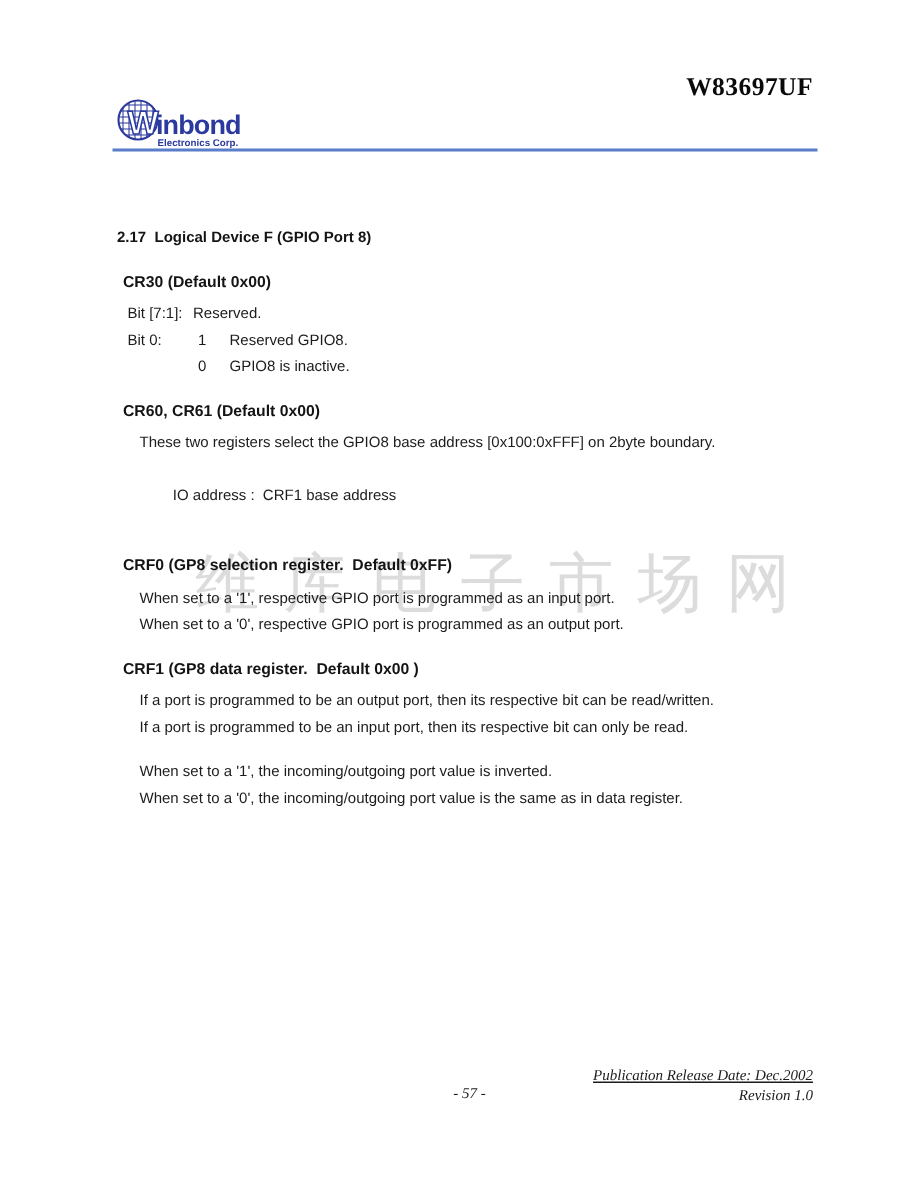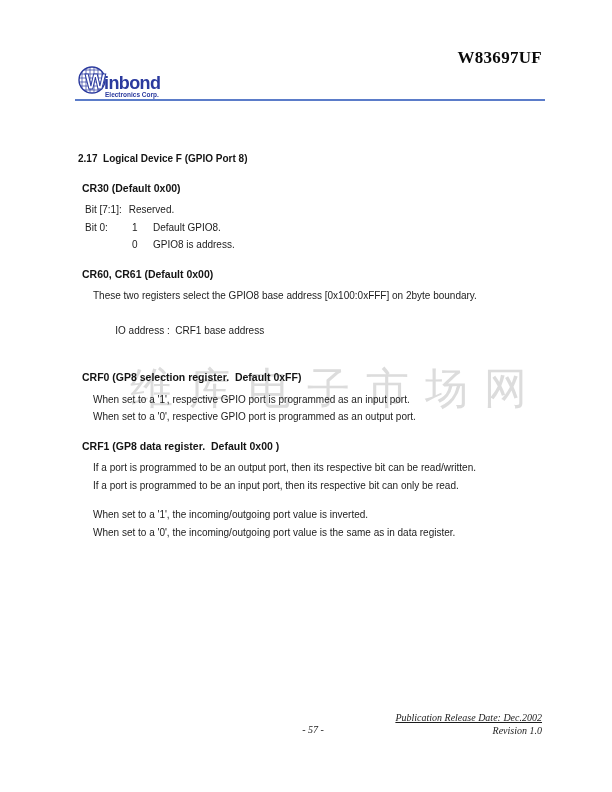--- a/index.html
+++ b/index.html
@@ -91,24 +91,24 @@
   <main class="content">
 
     <h1 class="sec-title">2.17  Logical Device F (GPIO Port 8)</h1>
 
     <section class="reg">
       <h2>CR30 (Default 0x00)</h2>
       <div class="bit-row">
         <span class="bl flow">Bit [7:1]:</span><span class="bd">Reserved.</span>
       </div>
       <div class="bit-row">
-        <span class="bl fixed">Bit 0:</span><span class="bn">1</span><span class="bd">Default GPIO8.</span>
+        <span class="bl fixed">Bit 0:</span><span class="bn">1</span><span class="bd">Reserved GPIO8.</span>
       </div>
       <div class="bit-row">
-        <span class="bl fixed"></span><span class="bn">0</span><span class="bd">GPIO8 is address.</span>
+        <span class="bl fixed"></span><span class="bn">0</span><span class="bd">GPIO8 is inactive.</span>
       </div>
     </section>
 
     <section class="reg">
       <h2>CR60, CR61 (Default 0x00)</h2>
       <div class="pline">These two registers select the GPIO8 base address [0x100:0xFFF] on 2byte boundary.</div>
       <div class="pline">
         <span class="io-label">IO address :</span><span>CRF1 base address</span>
       </div>
     </section>

